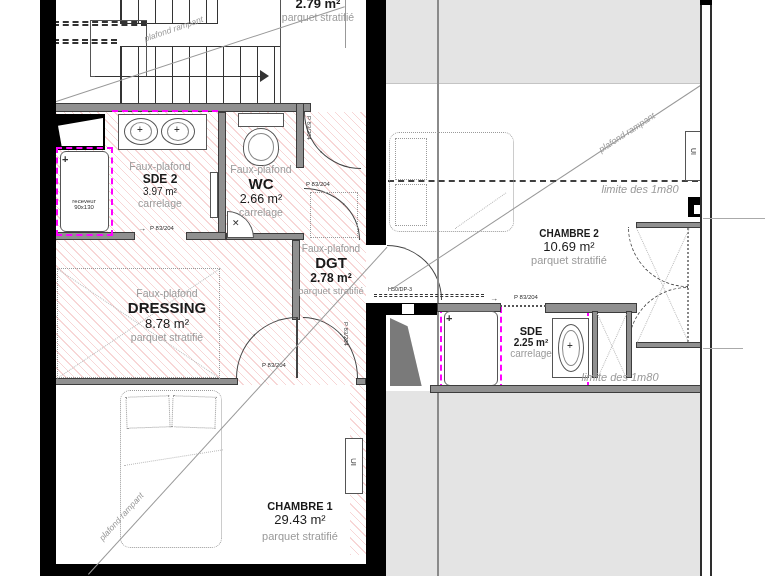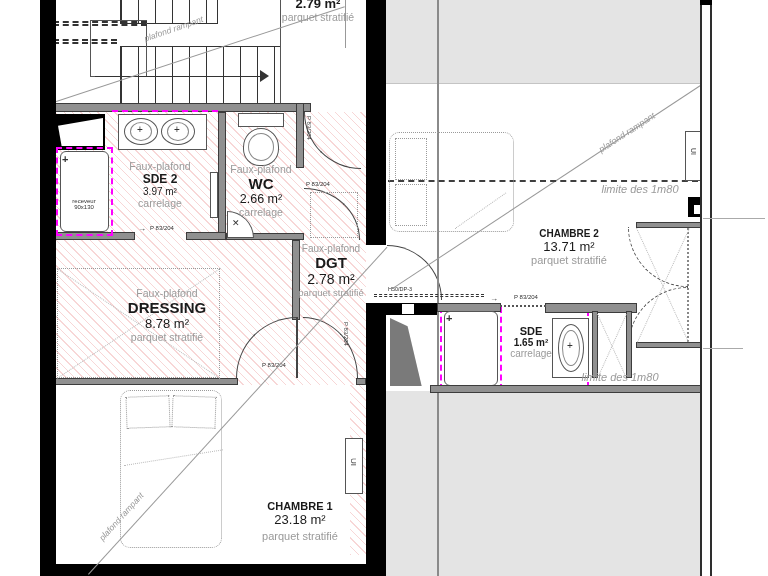--- a/index.html
+++ b/index.html
@@ -180,38 +180,38 @@
   </div>
   <div class="lbl" style="left:261px;top:163px;">
     <div class="g" style="font-size:10.5px;">Faux-plafond</div>
     <div style="font-size:15px;font-weight:bold;">WC</div>
     <div style="font-size:12.5px;">2.66 m²</div>
     <div class="g" style="font-size:10.5px;">carrelage</div>
   </div>
   <div class="lbl" style="left:331px;top:243px;">
     <div class="g" style="font-size:10px;">Faux-plafond</div>
     <div style="font-size:15px;font-weight:bold;">DGT</div>
-    <div style="font-size:14px;">2.78 m²</div>
+    <div style="font-size:12px;font-weight:bold;">2.78 m²</div>
     <div class="g" style="font-size:9.5px;">parquet stratifié</div>
   </div>
   <div class="lbl" style="left:167px;top:287px;">
     <div class="g" style="font-size:10.5px;">Faux-plafond</div>
     <div style="font-size:15px;font-weight:bold;">DRESSING</div>
     <div style="font-size:13px;">8.78 m²</div>
     <div class="g" style="font-size:10.5px;">parquet stratifié</div>
   </div>
   <div class="lbl" style="left:300px;top:500px;">
     <div style="font-size:11px;font-weight:bold;">CHAMBRE 1</div>
-    <div style="font-size:13px;">23.18 m²</div>
+    <div style="font-size:13px;">29.43 m²</div>
     <div class="g" style="font-size:11px;margin-top:3px;">parquet stratifié</div>
   </div>
   <div class="lbl" style="left:569px;top:228px;">
     <div style="font-size:10px;font-weight:bold;">CHAMBRE 2</div>
-    <div style="font-size:13px;">13.71 m²</div>
+    <div style="font-size:13px;">10.69 m²</div>
     <div class="g" style="font-size:11px;">parquet stratifié</div>
   </div>
   <div class="lbl" style="left:531px;top:325px;">
     <div style="font-size:11px;font-weight:bold;">SDE</div>
-    <div style="font-size:10px;font-weight:bold;">1.65 m²</div>
+    <div style="font-size:10px;font-weight:bold;">2.25 m²</div>
     <div class="g" style="font-size:10px;">carrelage</div>
   </div>
 
 </div>
 
 </body></html>

